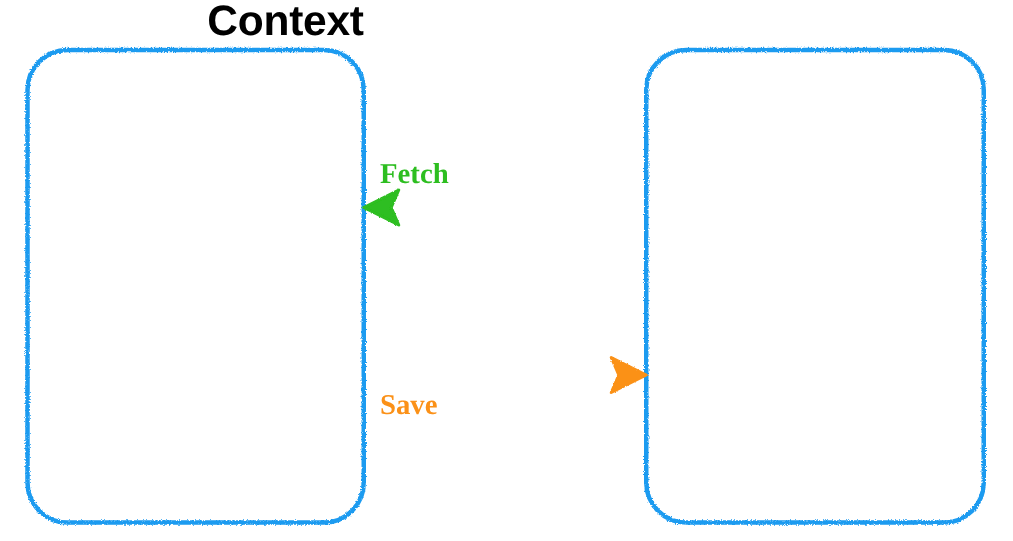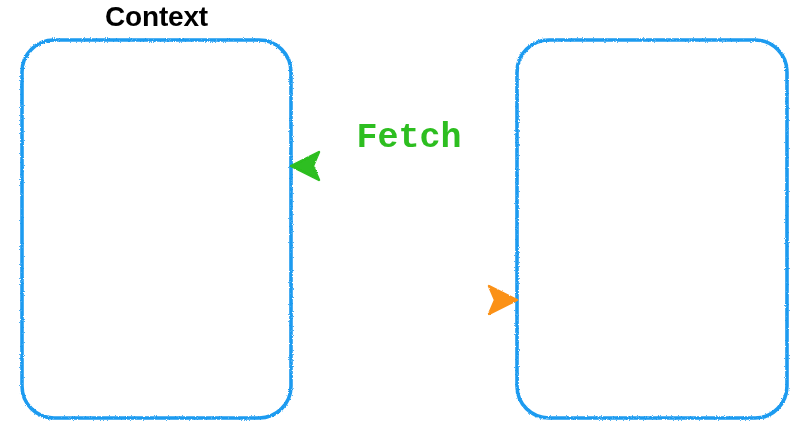--- a/index.html
+++ b/index.html
@@ -21,45 +21,45 @@
     position: absolute;
     left: 0;
     top: 0;
     width: 810px;
     height: 433px;
   }
   .node-title {
     position: absolute;
     font-family: "Liberation Sans", sans-serif;
     font-weight: bold;
-    font-size: 28px;
+    font-size: 34px;
     line-height: 30px;
     color: #000000;
     letter-spacing: -0.2px;
-    text-align: center;
+    text-align: right;
     white-space: nowrap;
     user-select: none;
   }
   #title-context {
     left: 22px;
     top: 2px;
     width: 269px;
   }
   #title-coredata {
     left: 517px;
     top: 2px;
     width: 270px;
   }
   .edge-label {
     position: absolute;
-    font-family: Liberation Mono, monospace;
+    font-family: Liberation Serif, serif;
     font-weight: bold;
-    font-size: 35px;
+    font-size: 23px;
     line-height: 31px;
-    text-align: center;
+    text-align: left;
     white-space: nowrap;
     user-select: none;
   }
   #label-fetch {
     left: 304px;
     top: 123px;
     width: 210px;
   }
   #label-save {
     left: 304px;
@@ -101,14 +101,15 @@
       <line x1="291" y1="300" x2="492" y2="300" stroke="#FB9118" stroke-width="3.2" stroke-linecap="round" filter="url(#sketchy-thin)"></line>
       <path d="M 517 300 L 489 286 L 495 300 L 489 314 Z" fill="#FB9118" stroke="#FB9118" stroke-width="2.4" stroke-linejoin="round" filter="url(#sketchy-thin)"></path>
     </g>
   </svg>
 
   <div class="node-title" id="title-context">Context</div>
 
 
   <div class="edge-label" id="label-fetch" style="color: rgb(45, 190, 32);">Fetch</div>
 
+  <div class="edge-label" id="label-save" style="color: rgb(251, 145, 24);">Save</div>
 
 </div>
 
 </body></html>

